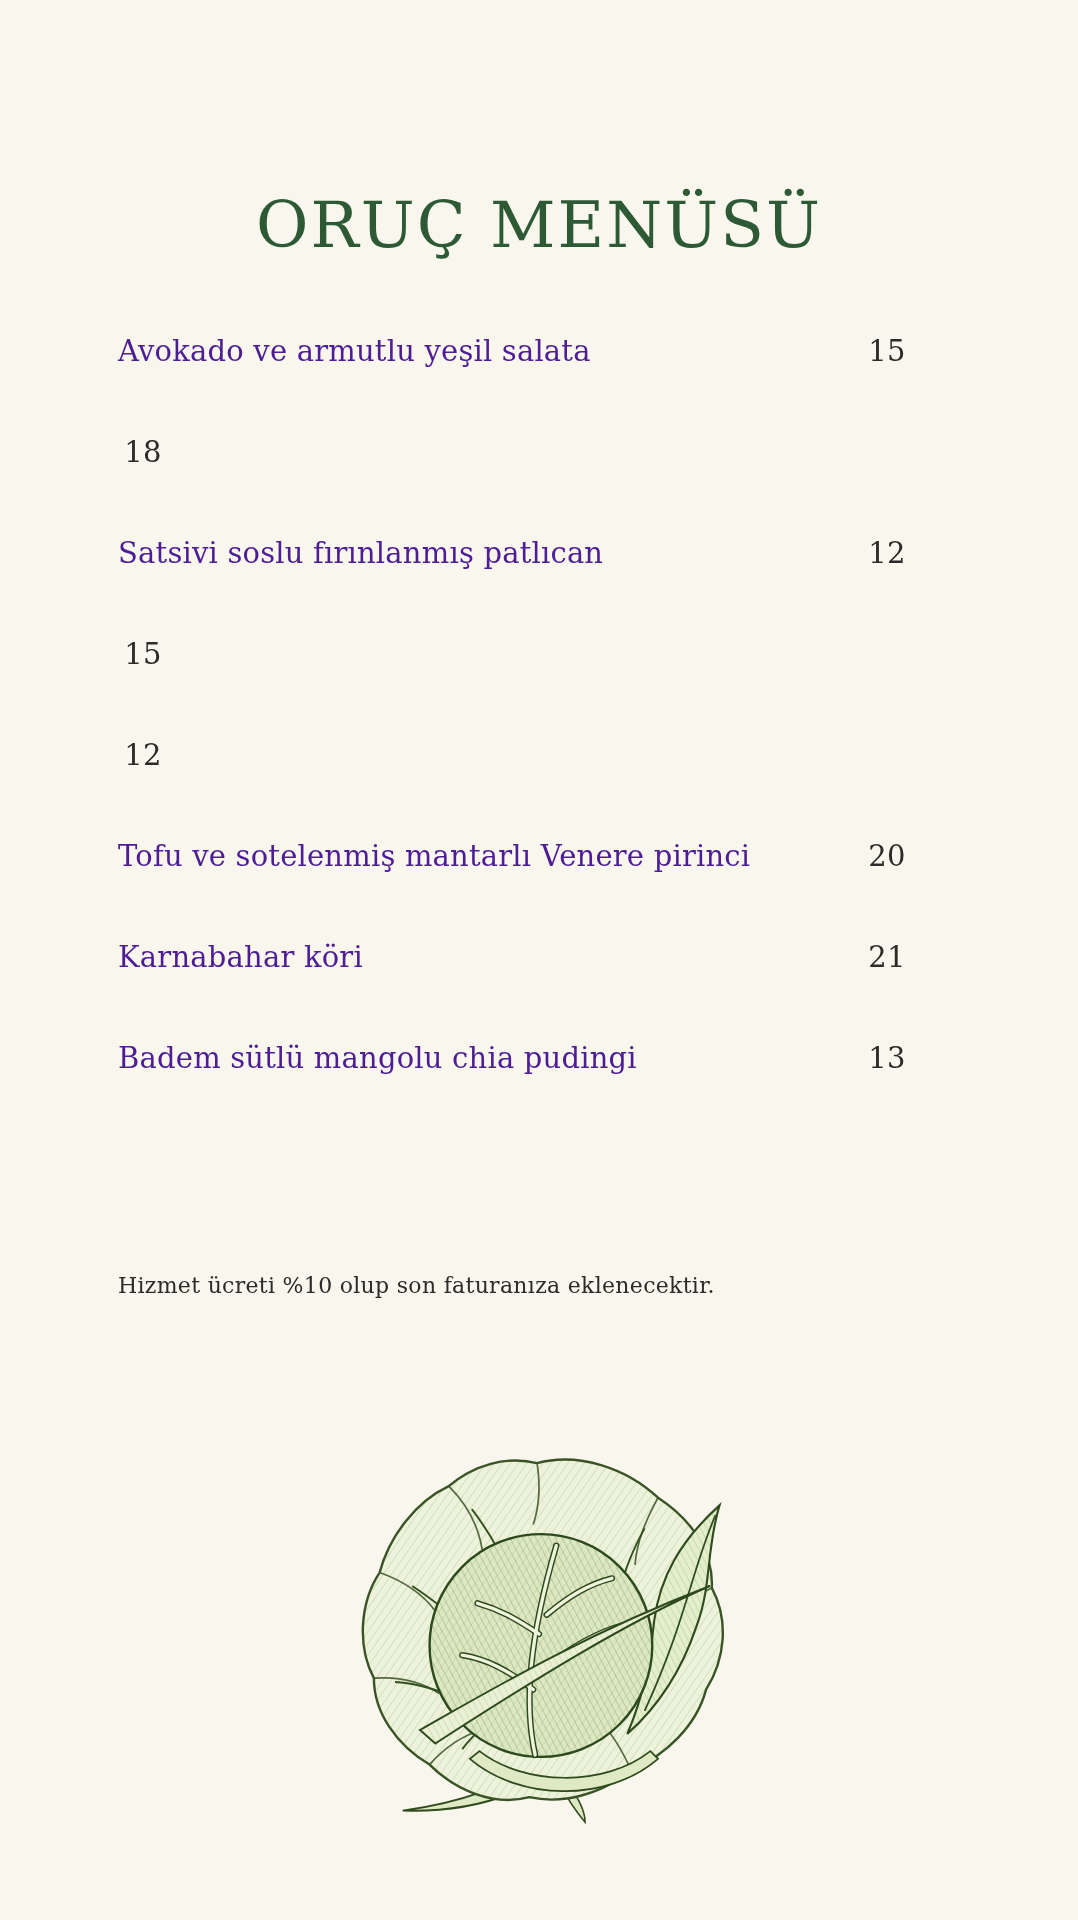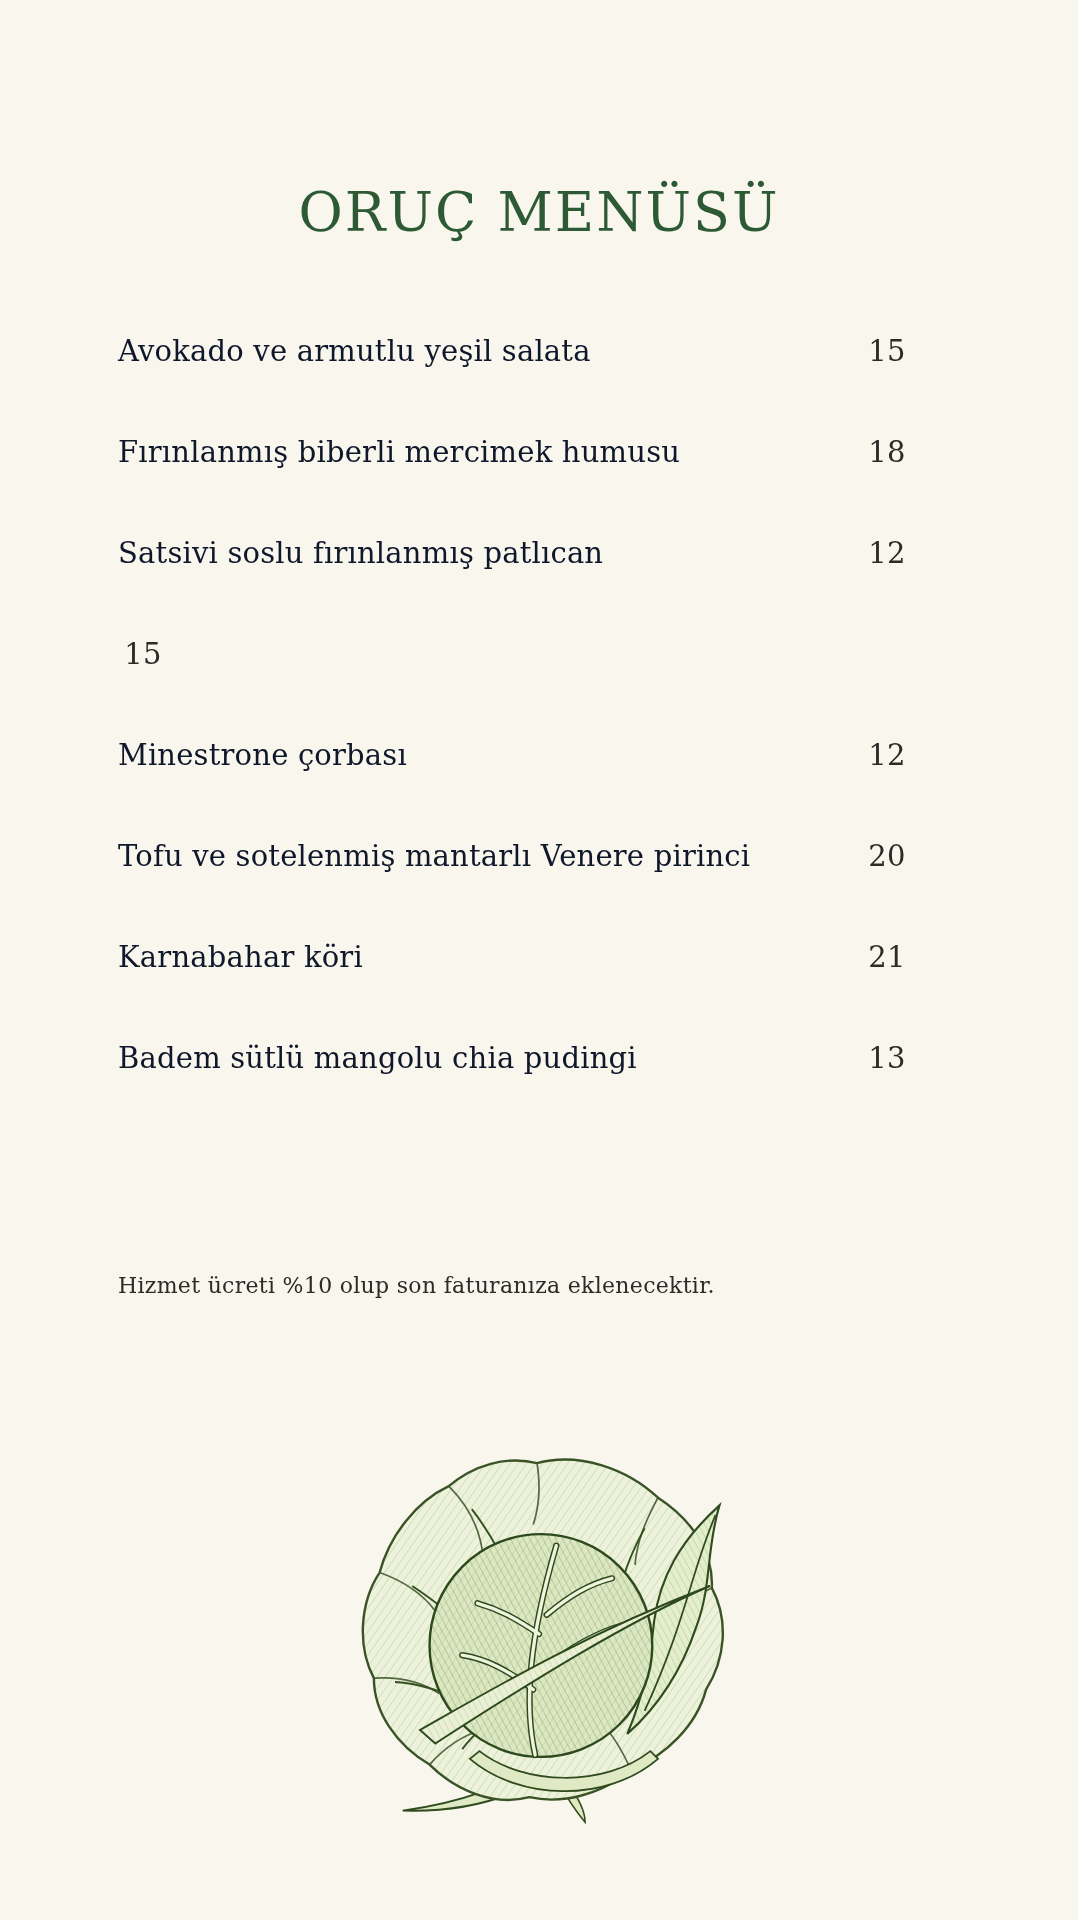--- a/index.html
+++ b/index.html
@@ -12,42 +12,42 @@
     font-family: "DejaVu Serif", serif;
     color: #2b2b28;
     overflow: hidden;
   }
   .title {
     position: absolute;
     top: 150px;
     left: 0;
     right: 0;
     text-align: center;
-    font-size: 54px;
+    font-size: 64px;
     line-height: 1;
     font-weight: 400;
     letter-spacing: 2px;
     color: #2d5a35;
   }
   .items {
     position: absolute;
     left: 118px;
     top: 334px;
     width: 794px;
   }
   .row {
     display: flex;
     justify-content: space-between;
     align-items: baseline;
     font-size: 29px;
     line-height: 35px;
     margin-bottom: 66px;
     letter-spacing: 0.2px;
   }
-  .row .name { color: #0f172a; }
+  .row .name { color: #4c1d95; }
   .row .price { color: #2b2b28; min-width: 50px; text-align: center; }
   .note {
     position: absolute;
     left: 118px;
     top: 1251px;
     font-size: 22px;
     letter-spacing: 0.3px;
     color: #2b2b28;
   }
   .cabbage-wrap {
@@ -66,32 +66,30 @@
 <div class="page">
 
   <h1 class="title">ORUÇ MENÜSÜ</h1>
 
   <div class="items">
     <div class="row">
       <span class="name">Avokado ve armutlu yeşil salata</span>
       <span class="price">15</span>
     </div>
     <div class="row">
-      <span class="name">Fırınlanmış biberli mercimek humusu</span>
       <span class="price">18</span>
     </div>
     <div class="row">
       <span class="name">Satsivi soslu fırınlanmış patlıcan</span>
       <span class="price">12</span>
     </div>
     <div class="row">
       <span class="price">15</span>
     </div>
     <div class="row">
-      <span class="name">Minestrone çorbası</span>
       <span class="price">12</span>
     </div>
     <div class="row">
       <span class="name">Tofu ve sotelenmiş mantarlı Venere pirinci</span>
       <span class="price">20</span>
     </div>
     <div class="row">
       <span class="name">Karnabahar köri</span>
       <span class="price">21</span>
     </div>

